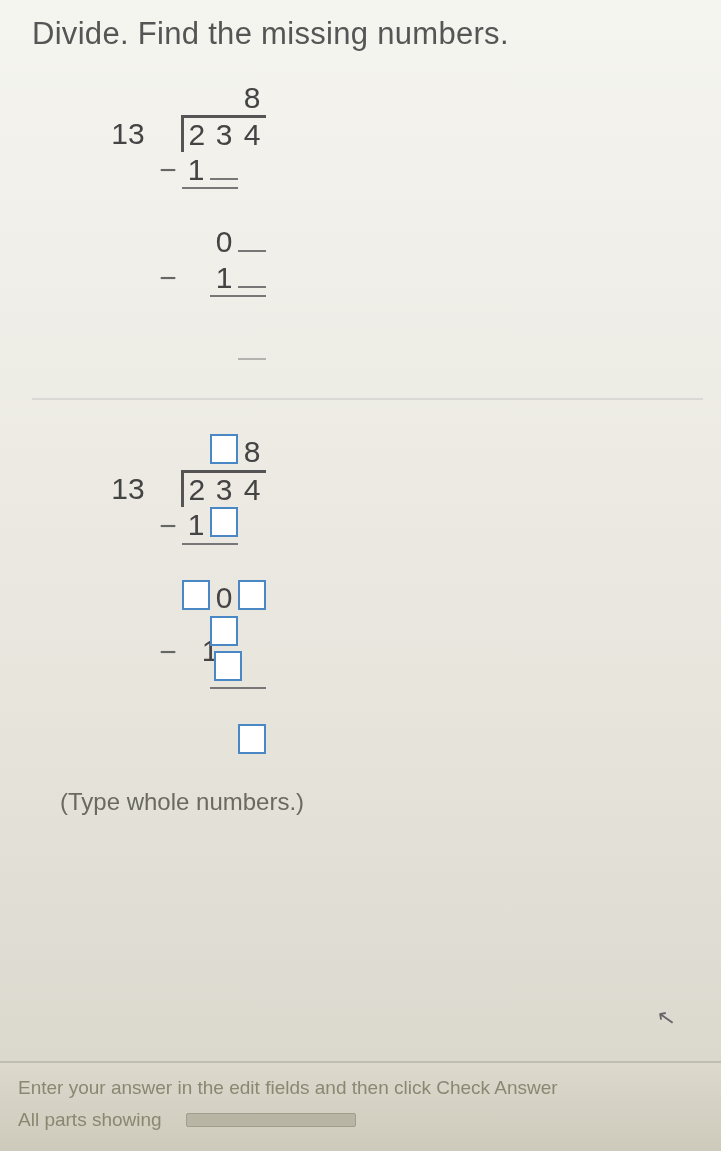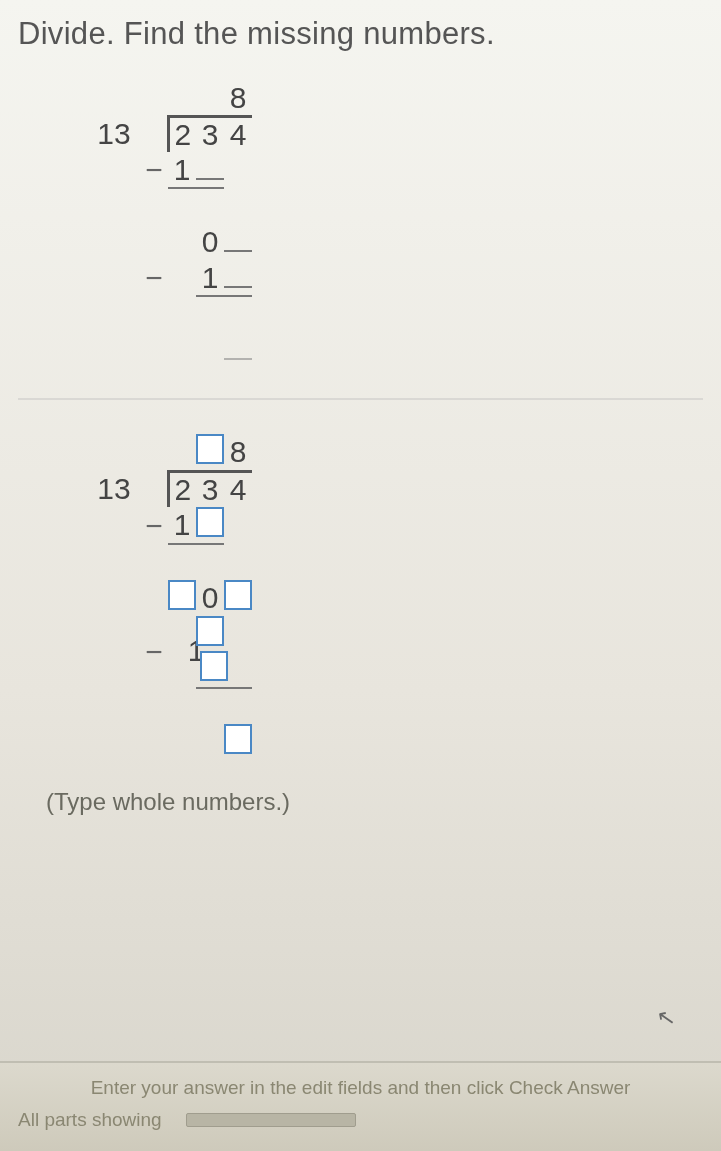--- a/index.html
+++ b/index.html
@@ -6,21 +6,21 @@
   body {
     width: 721px;
     height: 1151px;
     font-family: Arial, Helvetica, sans-serif;
     background: linear-gradient(180deg, #f5f5f0 0%, #e8e5dd 60%, #d8d5cb 100%);
     color: #3a3a3a;
     overflow: hidden;
     position: relative;
   }
   .content {
-    padding: 16px 18px 0 18px;
+    padding: 16px 18px 0 32px;
   }
   .instruction {
     font-size: 31px;
     color: #555;
     margin-bottom: 28px;
     letter-spacing: 0.3px;
   }
   .division-block {
     font-size: 32px;
     color: #444;
@@ -76,21 +76,20 @@
     left: 0;
     right: 0;
     padding: 14px 18px 20px 18px;
     border-top: 2px solid #c0beb2;
     background: linear-gradient(180deg, #dcd9cd 0%, #cecabb 100%);
   }
   .footer-line1 {
     font-size: 19px;
     color: #8a8772;
     margin-bottom: 10px;
-    text-align: center;
   }
   .footer-line2 {
     font-size: 19px;
     color: #8a8772;
     display: flex;
     align-items: center;
     gap: 24px;
   }
   .progress {
     width: 170px; height: 14px;

